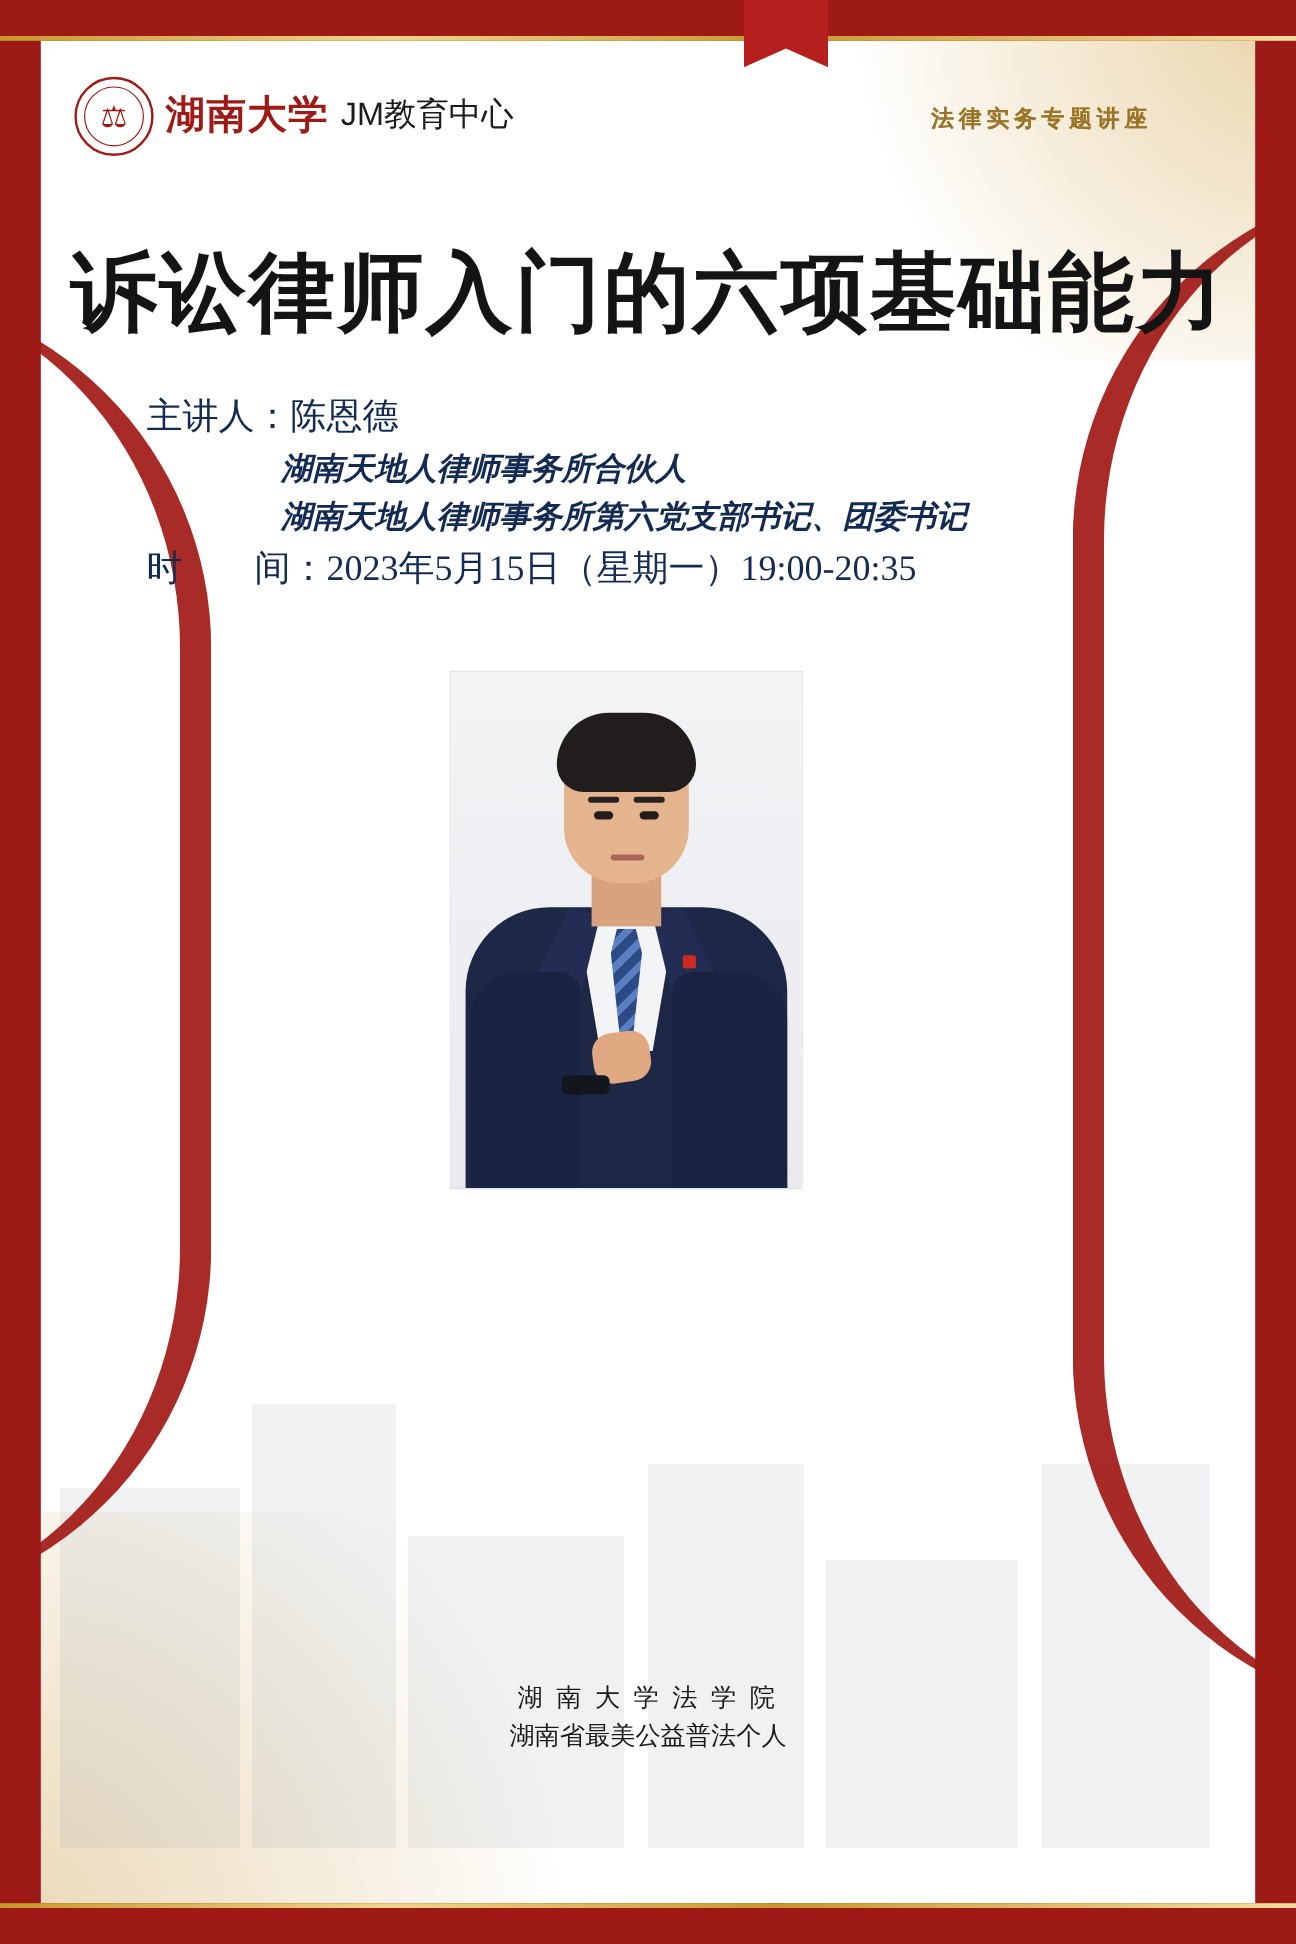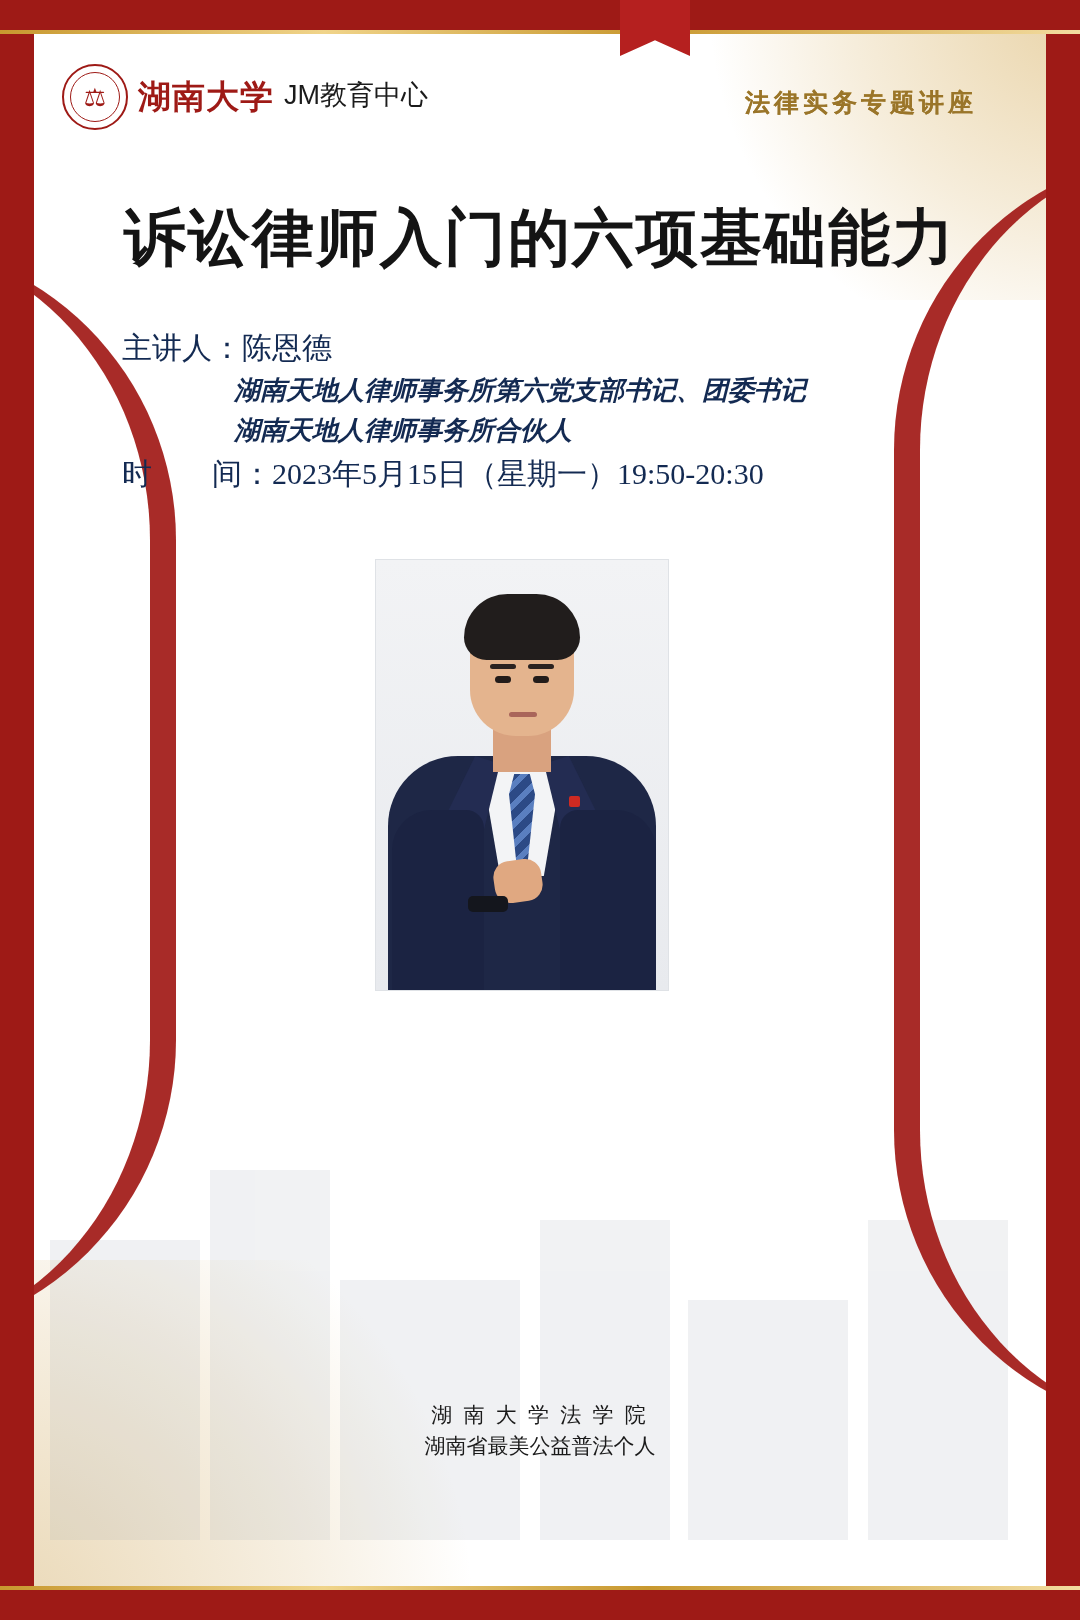--- a/index.html
+++ b/index.html
@@ -158,40 +158,40 @@
   }
   .brand-sub {
     font-size: 27px;
     color: #1b1b1b;
     letter-spacing: 0px;
     line-height: 1;
     padding-bottom: 3px;
   }
   .series-label {
     position: absolute;
-    right: 103px; top: 30px;
-    font-family: "Liberation Serif", serif;
-    font-size: 25px;
+    right: 120px; top: 30px;
+    font-family: "Liberation Serif", serif;
+    font-size: 19px;
     letter-spacing: 4px;
     font-weight: bold;
     background: linear-gradient(180deg,#c8a14c,#8f6c24);
     -webkit-background-clip: text;
     background-clip: text;
     color: #9a7529;
   }
 
   
   .title {
     position: absolute;
     left: 0; top: 196px;
     width: 1080px;
     text-align: center;
     font-family: "Liberation Serif", serif;
     font-weight: bold;
-    font-size: 62px;
+    font-size: 72px;
     color: #141414;
     letter-spacing: 2px;
   }
 
   
   .info {
     position: absolute;
     left: 122px; top: 325px;
     width: 840px;
     color: #15284e;
@@ -412,24 +412,24 @@
     </div>
     <div class="series-label">法律实务专题讲座</div>
   </div>
 
   <div class="title">诉讼律师入门的六项基础能力</div>
 
   <div class="info">
     <div class="info-row">
       <span>主讲人：</span><span>陈恩德</span>
     </div>
+    <div class="info-sub">湖南天地人律师事务所合伙人</div>
     <div class="info-sub">湖南天地人律师事务所第六党支部书记、团委书记</div>
-    <div class="info-sub">湖南天地人律师事务所合伙人</div>
     <div class="info-row">
-      <span>时　　间：</span><span>2023年5月15日（星期一）19:50-20:30</span>
+      <span>时　　间：</span><span>2023年5月15日（星期一）19:00-20:35</span>
     </div>
   </div>
 
   <div class="portrait">
     <div class="p-body"></div>
     <div class="p-shirt"></div>
     <div class="p-tie"></div>
     <div class="p-lapel-l"></div>
     <div class="p-lapel-r"></div>
     <div class="p-arm-l"></div>

